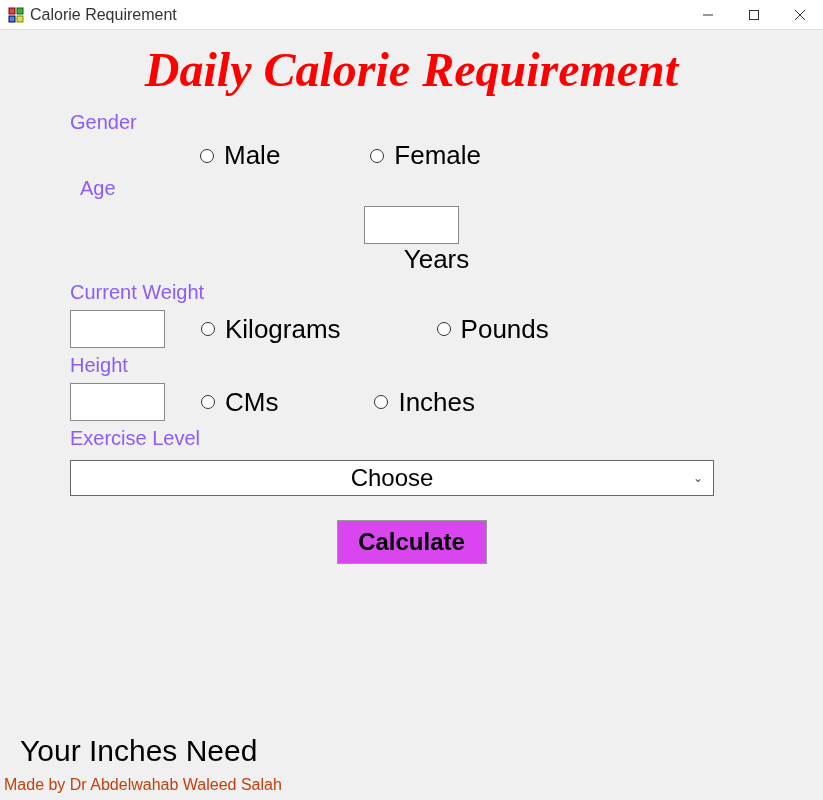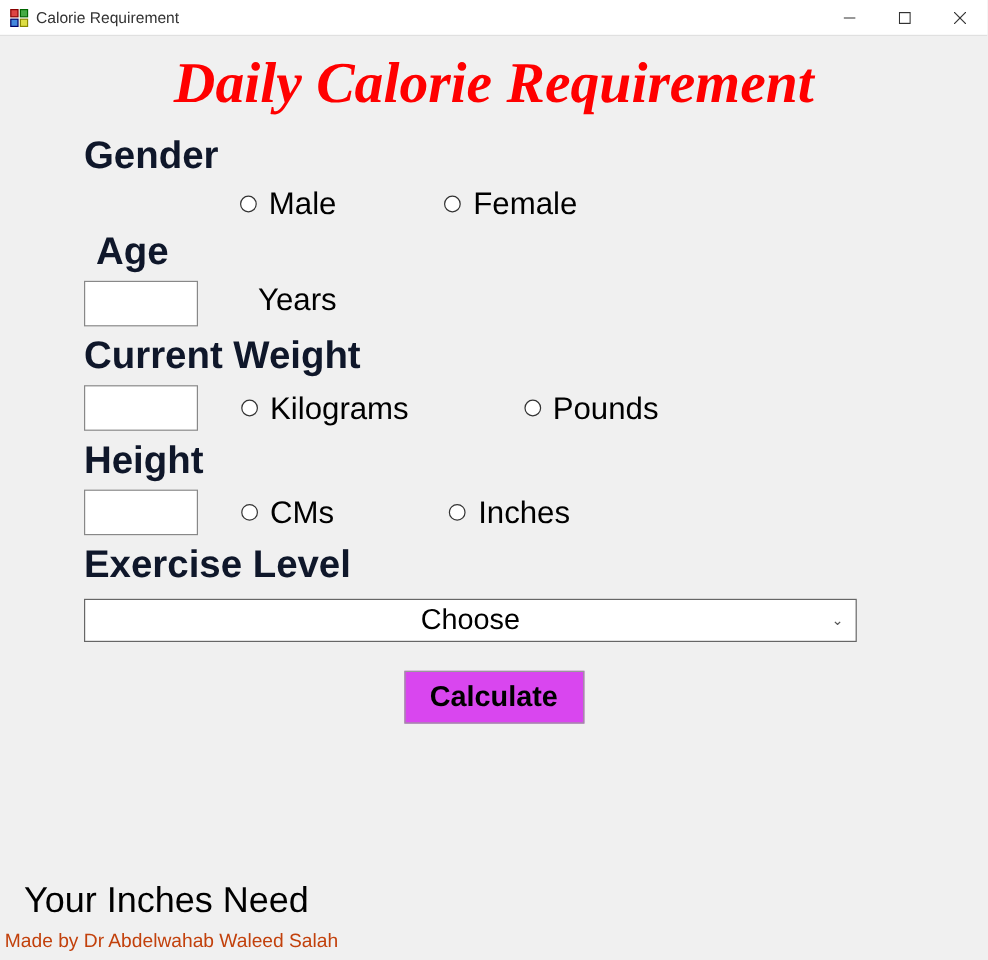--- a/index.html
+++ b/index.html
@@ -17,21 +17,21 @@
       align-items: center;
       border-bottom: 1px solid #e0e0e0;
     }
     .titlebar-icon {
       width: 16px;
       height: 16px;
       margin-left: 8px;
       display: inline-block;
     }
     .titlebar-title {
-      font-size: 13px;
+      font-size: 16px;
       color: #333;
       margin-left: 6px;
       flex: 0 0 auto;
     }
     .titlebar-spacer { flex: 1; }
     .titlebar-btn {
       width: 46px;
       height: 30px;
       display: flex;
       align-items: center;
@@ -52,29 +52,31 @@
       font-weight: bold;
       font-size: 48px;
       color: #ff0000;
       text-align: center;
       padding: 12px 0 8px 0;
     }
     .form-area {
       padding: 0 70px;
     }
     .section-label {
-      font-size: 32px;
-      font-weight: bold;
-      color: #0f172a;
+      font-size: 20px;
+      font-weight: normal;
+      color: #8b5cf6;
       margin-top: 6px;
       margin-bottom: 6px;
     }
     .row {
       display: flex;
+      align-items: center;
       margin-bottom: 4px;
+      flex-direction: column;
     }
     .radio-row {
       display: flex;
       align-items: center;
       margin-left: 130px;
       margin-bottom: 2px;
     }
     .radio-item {
       display: flex;
       align-items: center;

